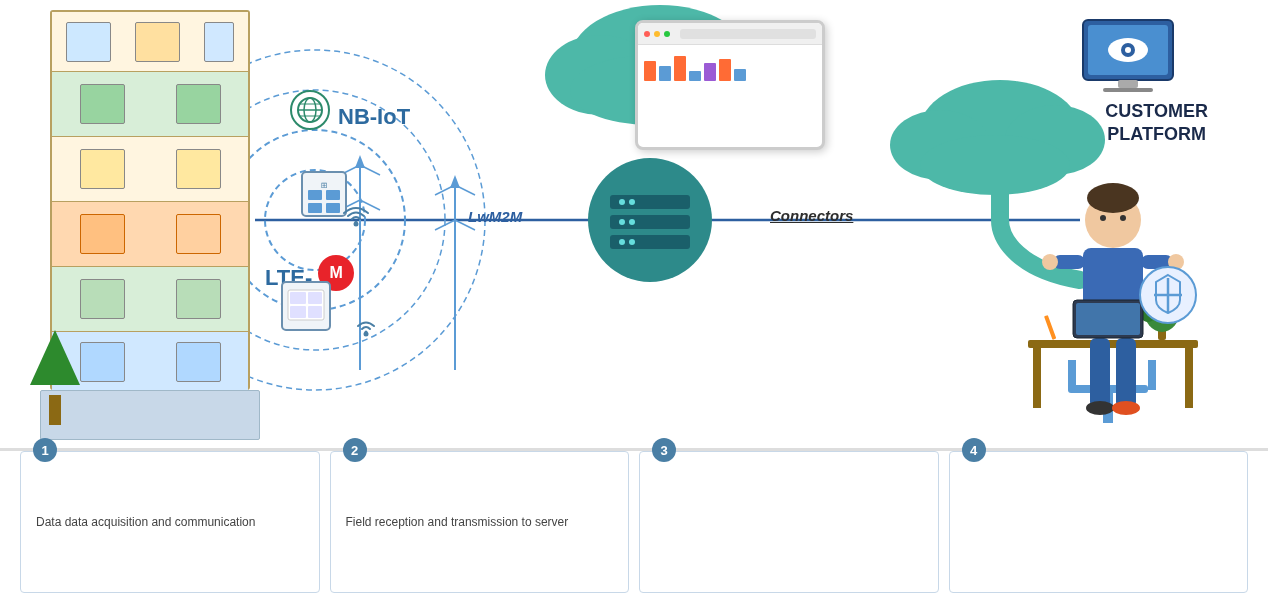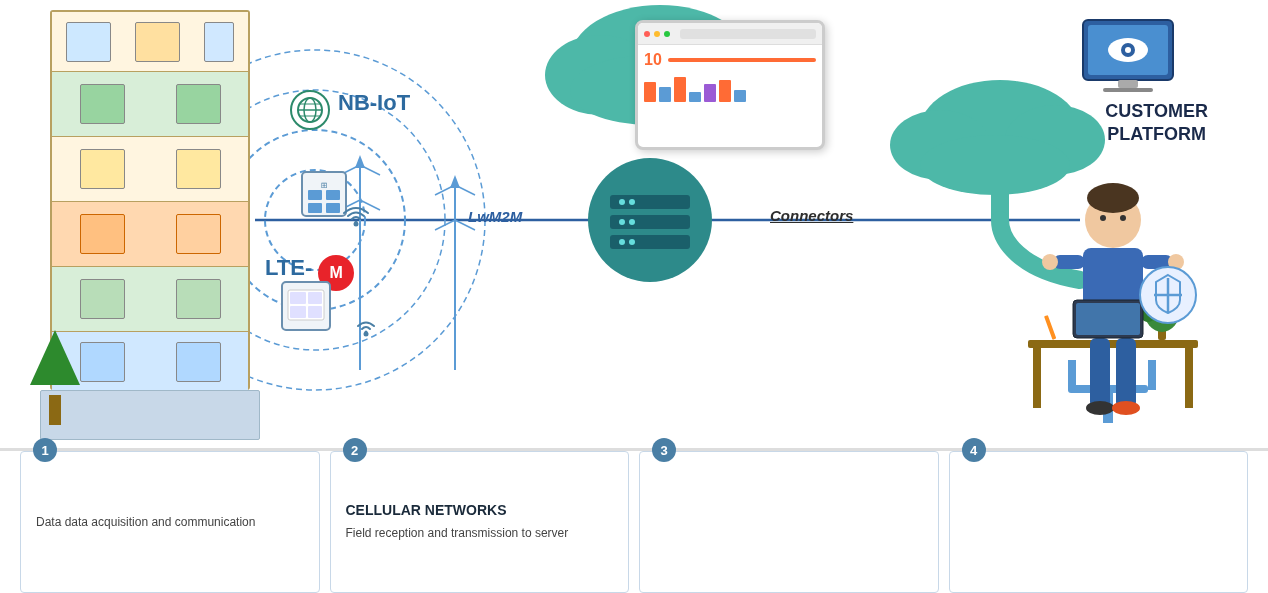--- a/index.html
+++ b/index.html
@@ -105,21 +105,21 @@
       position: relative;
       top: -10px;
     }
 
     
     .nb-iot-label {
       position: absolute;
       left: 290px;
       top: 90px;
       display: flex;
-      align-items: flex-start;
+      align-items: flex-end;
       gap: 8px;
     }
     .nb-iot-icon {
       width: 40px;
       height: 40px;
       border: 2px solid #2d8a6b;
       border-radius: 50%;
       display: flex;
       align-items: center;
       justify-content: center;
@@ -130,21 +130,21 @@
       font-weight: bold;
       color: #2d6a9f;
     }
 
     
     .lte-m-label {
       position: absolute;
       left: 265px;
       top: 255px;
       display: flex;
-      align-items: flex-start;
+      align-items: flex-end;
       gap: 6px;
     }
     .lte-text {
       font-size: 22px;
       font-weight: bold;
       color: #2d6a9f;
     }
     .lte-m-icon {
       width: 36px;
       height: 36px;
@@ -482,24 +482,20 @@
     </div>
 
     <div class="screen-box">
       <div class="screen-header">
         <div class="screen-dot" style="background:#ff5f57;"></div>
         <div class="screen-dot" style="background:#febc2e;"></div>
         <div class="screen-dot" style="background:#28c840;"></div>
         <div style="flex:1; background:#e0e0e0; height:10px; border-radius:3px; margin-left:6px;"></div>
       </div>
       <div class="screen-content">
-        <div style="display:flex; align-items:center; gap:6px;">
-          <span class="screen-number">10</span>
-          <div style="flex:1; height:4px; background:#ff6b35; border-radius:2px;"></div>
-        </div>
         <div class="screen-bar-row">
           <div class="screen-bar" style="height:20px;"></div>
           <div class="screen-bar blue" style="height:15px;"></div>
           <div class="screen-bar" style="height:25px;"></div>
           <div class="screen-bar blue" style="height:10px;"></div>
           <div class="screen-bar purple" style="height:18px;"></div>
           <div class="screen-bar" style="height:22px;"></div>
           <div class="screen-bar blue" style="height:12px;"></div>
         </div>
       </div>
@@ -570,21 +566,20 @@
 
   <div class="bottom-cards">
 
     <div class="card">
       <div class="card-number">1</div>
       <div class="card-desc">Data data acquisition and communication</div>
     </div>
 
     <div class="card">
       <div class="card-number">2</div>
-      <div class="card-title">CELLULAR NETWORKS</div>
       <div class="card-desc">Field reception and transmission to server</div>
     </div>
 
     <div class="card">
       <div class="card-number">3</div>
     </div>
 
     <div class="card">
       <div class="card-number">4</div>
     </div>

